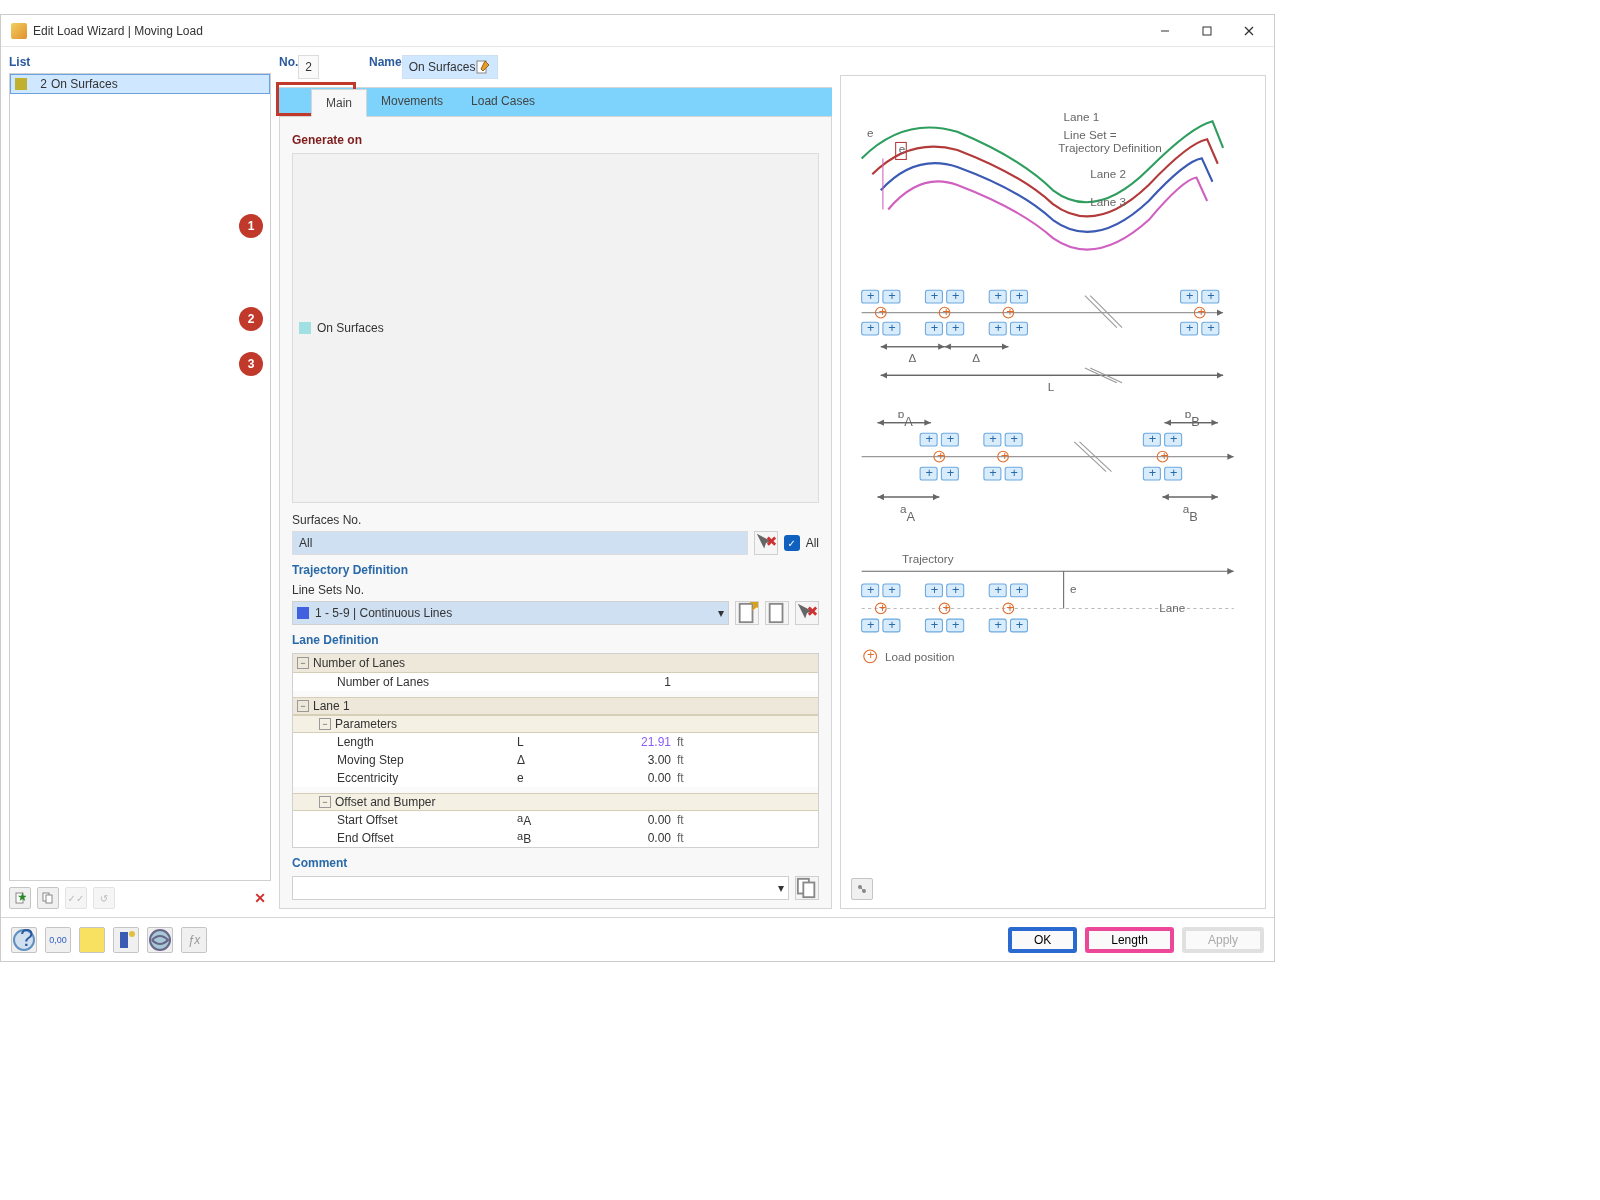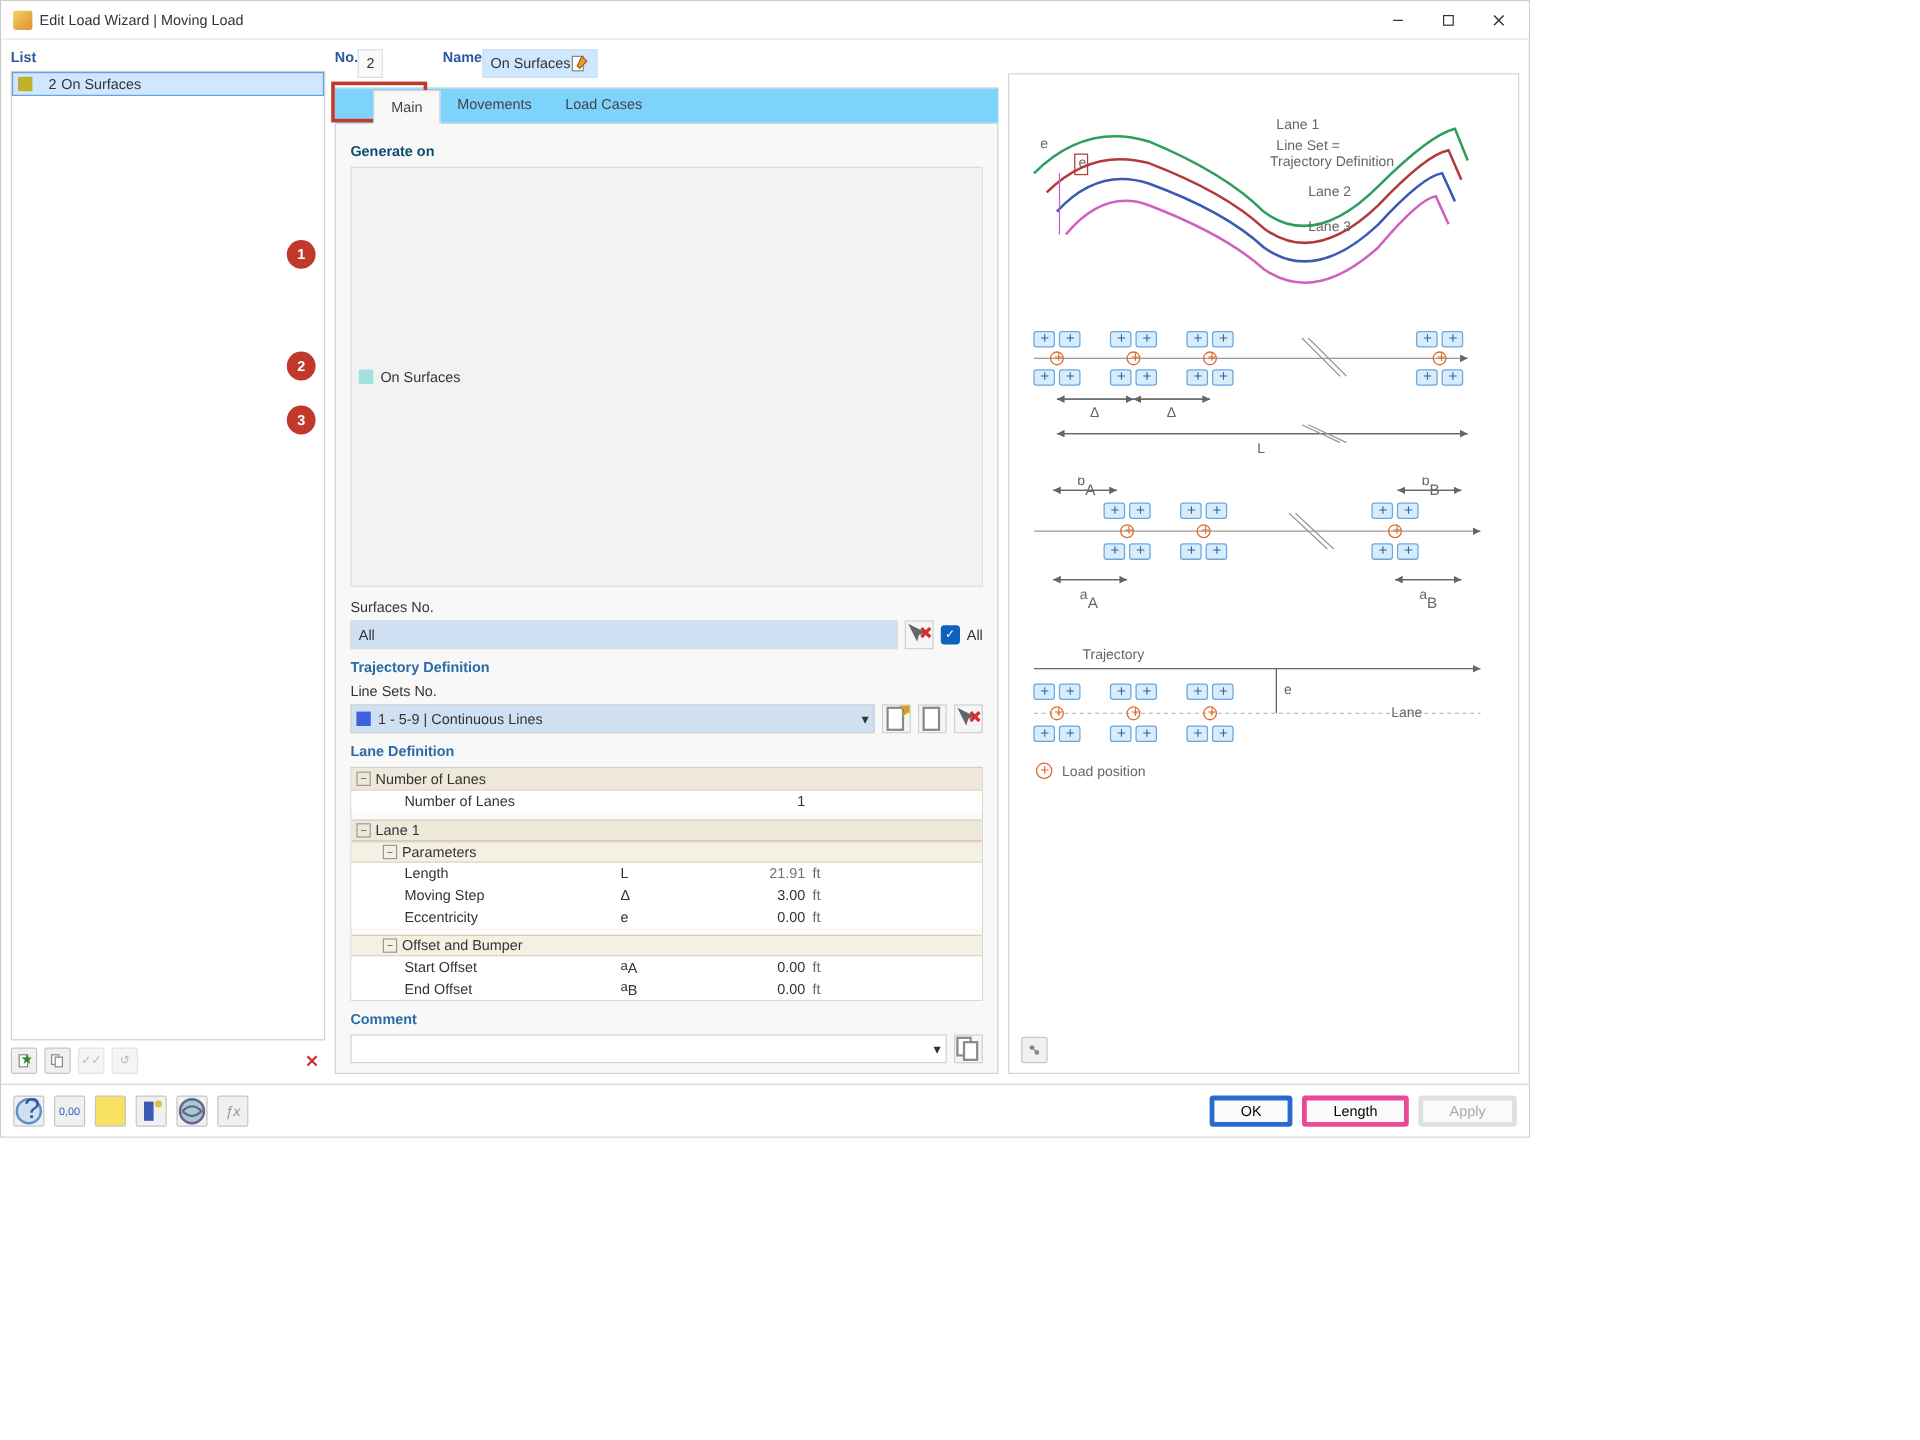--- a/index.html
+++ b/index.html
@@ -30,21 +30,21 @@
 .field .panel-label { margin-bottom: 4px; }
 .tinput { height: 24px; border: 1px solid #dcdcdc; background: #fafafa; padding: 0 6px; display: flex; align-items: center; }
 .tinput.editable { background: #cfe7ff; border-color: #cfe0f2; justify-content: space-between; }
 .icon-sm { width: 16px; height: 16px; }
 .tabs { display: flex; margin-top: 8px; background: #7dd3fc; border-bottom: 1px solid #d5d5d5; border-top: 1px solid #d5d5d5; position: relative; padding-left: 32px; }
 .tab { padding: 6px 14px; color: #444; }
 .tab.active { background: #f8f8f8; border: 1px solid #d5d5d5; border-bottom: 1px solid #f8f8f8; position: relative; top: 1px; }
 .red-box { position: absolute; left: -3px; top: -6px; width: 80px; height: 34px; border: 3px solid #c0392b; }
 .form-body { flex: 1; background: #f8f8f8; border: 1px solid #d5d5d5; border-top: none; padding: 8px 12px; overflow: hidden; display: flex; flex-direction: column; }
 .section-title { color: #2a6aa8; font-weight: 600; margin: 8px 0 6px; }
-.section-title.muted { color: #0c4a6e; }
+.section-title.muted { color: #7f1d1d; }
 .input-row { display: flex; align-items: center; gap: 6px; }
 .widefield { flex: 1; height: 24px; border: 1px solid #dcdcdc; background: #cfe0f2; padding: 0 6px; display: flex; align-items: center; }
 .widefield.plain { background: #fff; }
 .pick-btn { width: 24px; height: 24px; border: 1px solid #d0d0d0; background: #f5f5f5; display: flex; align-items: center; justify-content: center; }
 .chk { width: 16px; height: 16px; background: #1060c0; border-radius: 3px; display: flex; align-items: center; justify-content: center; }
 .chk::after { content: "✓"; color: #fff; font-size: 10px; }
 .combo { display: flex; align-items: center; height: 24px; background: #cfe0f2; border: 1px solid #d0d0d0; flex: 1; padding: 0 4px; }
 .combo .swatch2 { width: 12px; height: 12px; background: #4060e0; margin-right: 6px; }
 .combo .caret { margin-left: auto; }
 .tree { border: 1px solid #d0d0d0; background: #fff; }
@@ -60,21 +60,21 @@
 .col-sym { flex: 0 0 40px; text-align: left; }
 .col-val { flex: 0 0 120px; text-align: right; padding-right: 6px; }
 .col-unit { flex: 0 0 30px; color: #666; }
 .right-box { border: 1px solid #d5d5d5; background: #fff; flex: 1; padding: 8px 10px; display: flex; flex-direction: column; gap: 10px; }
 .footer { display: flex; align-items: center; gap: 8px; height: 44px; border-top: 1px solid #d5d5d5; padding: 0 10px; background: #fff; }
 .footer .btn { height: 26px; padding: 0 22px; border: 4px solid #ec4899; background: #fafafa; border-radius: 3px; }
 .footer .btn.primary { border-color: #2a6ad0; }
 .footer .btn.disabled { color: #aaa; border-color: #e0e0e0; }
 .ftbtn { width: 26px; height: 26px; border: 1px solid #c5c5c5; background: #f0f0f0; display: flex; align-items: center; justify-content: center; border-radius: 2px; }
 .callout { position: absolute; width: 24px; height: 24px; background: #c0392b; border-radius: 50%; color: #fff; display: flex; align-items: center; justify-content: center; font-weight: 600; font-size: 13px; z-index: 50; }
-.app-wrap { position: relative; }
+.app-wrap { position: relative; margin-top: 14px; }
 .comment-row { display:flex; align-items:center; gap:6px; margin-top:auto; padding-top:8px; }
 .comment-row .combo-plain { flex:1; height:24px; border:1px solid #d0d0d0; background:#fff; display:flex; align-items:center; padding:0 4px; }
 .diagram-text { font-size: 11px; fill: #666; }
 .arrowhead { fill: #666; }
 </style>
 </head>
 <body>
 
 <div class="app-wrap">
 <div class="window">
@@ -236,21 +236,21 @@
             </div>
             <div class="tree-row group" style="background:#f5f0e4;">
               <div class="indent1"></div>
               <div class="expander">−</div>
               <span>Parameters</span>
             </div>
             <div class="tree-row sub">
               <div class="indent2"></div>
               <div class="col-label">Length</div>
               <div class="col-sym">L</div>
-              <div class="col-val" style="color:#737373;">21.91</div>
+              <div class="col-val" style="color:#8b5cf6;">21.91</div>
               <div class="col-unit">ft</div>
             </div>
             <div class="tree-row sub">
               <div class="indent2"></div>
               <div class="col-label">Moving Step</div>
               <div class="col-sym">Δ</div>
               <div class="col-val">3.00</div>
               <div class="col-unit">ft</div>
             </div>
             <div class="tree-row sub">

